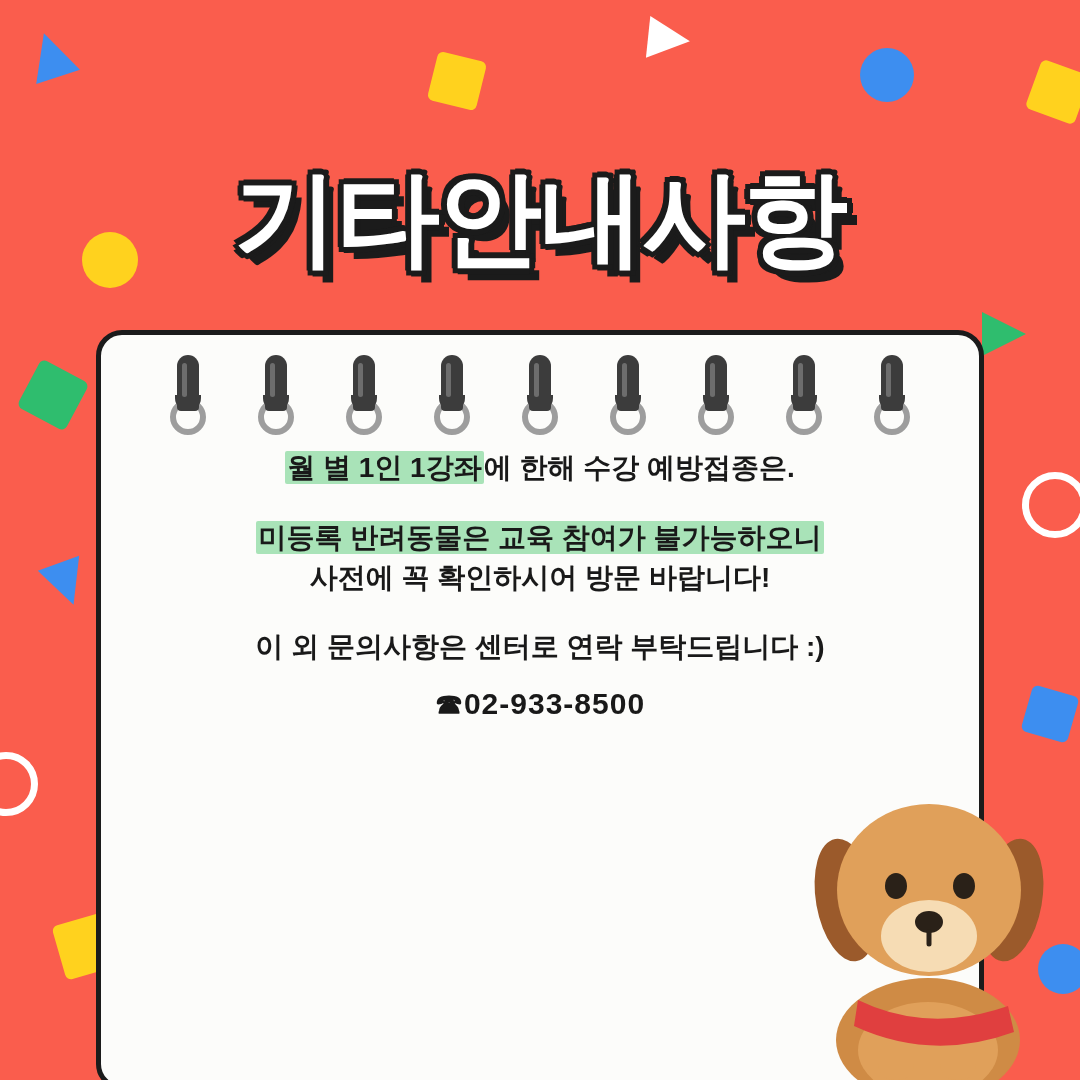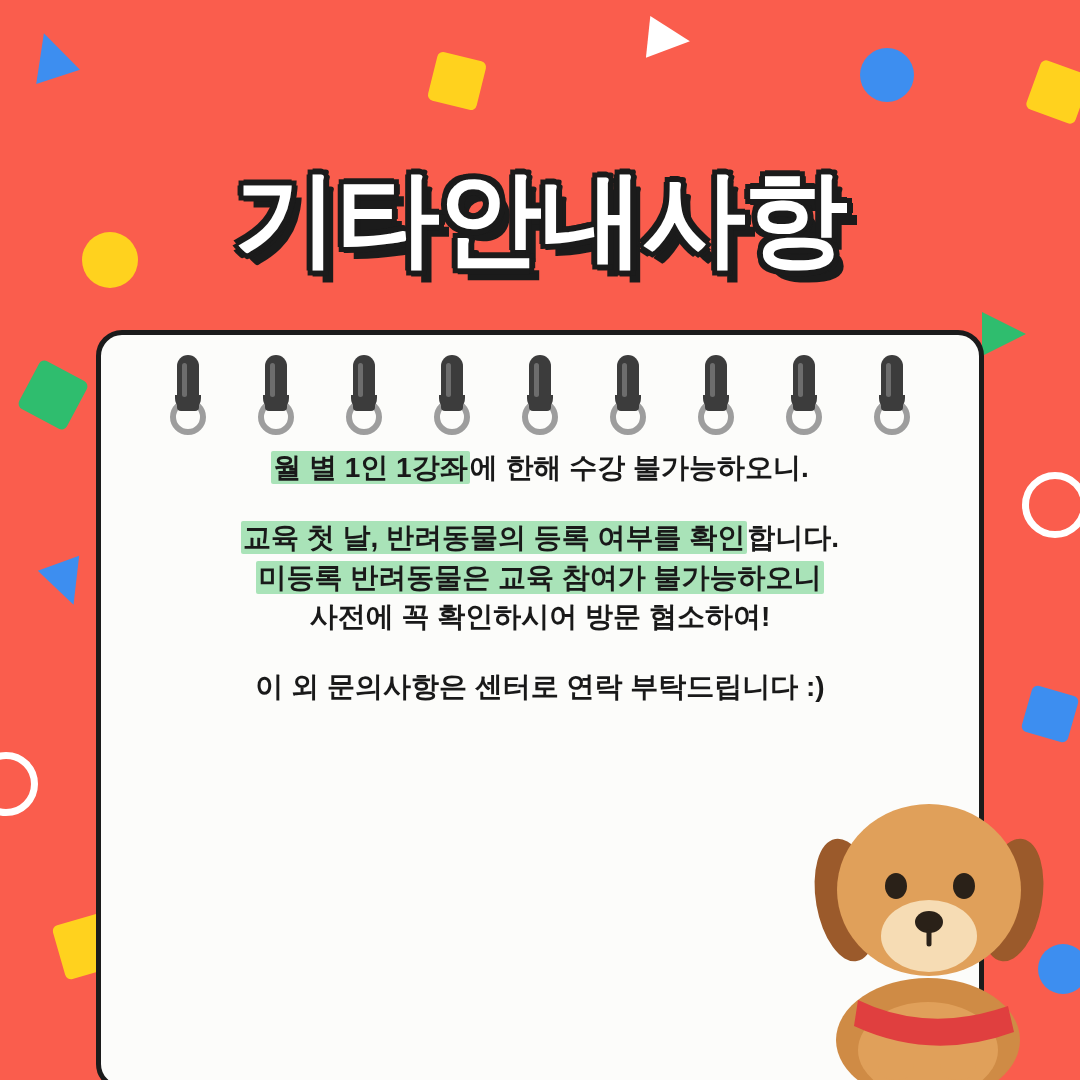--- a/index.html
+++ b/index.html
@@ -238,32 +238,32 @@
       <div class="ring-binder">
         <div class="loop"></div>
         <div class="loop-top"></div>
         <div class="bar"></div>
         <div class="shine"></div>
       </div>
     </div>
 
   <div class="content" id="notice-content">
       <p class="para">
-        <span class="line"><span class="hl">월 별 1인 1강좌</span><span>에 한해 수강 불가능하오니.</span></span>
-      </p>
-      <p class="para">
-      </p>
-      <p class="para">
-        <span class="line"><span class="hl">교육 첫 날, 반려동물의 등록 여부를 확인</span><span>합니다.</span></span>
+        <span class="line"><span class="hl">월 별 1인 1강좌</span><span>에 한해 수강 예방접종은.</span></span>
+      </p>
+      <p class="para">
+      </p>
+      <p class="para">
         <span class="line"><span class="hl">미등록 반려동물은 교육 참여가 불가능하오니</span></span>
-        <span class="line"><span>사전에 꼭 확인하시어 방문 협소하여!</span></span>
+        <span class="line"><span>사전에 꼭 확인하시어 방문 바랍니다!</span></span>
       </p>
       <p class="para">
         <span class="line"><span>이 외 문의사항은 센터로 연락 부탁드립니다 :)</span></span>
       </p>
+      <p class="para phone-line" style="margin-top: -14px;"><span class="tel-icon">☎</span><span>02-933-8500</span></p>
     </div>
 
   <div class="dog">
     <svg viewBox="0 0 270 330" width="270" height="330" xmlns="http://www.w3.org/2000/svg">
 
       <ellipse cx="128" cy="290" rx="92" ry="62" fill="#cf8b45"></ellipse>
       <ellipse cx="128" cy="300" rx="70" ry="48" fill="#e0a05a"></ellipse>
 
       <rect x="78" y="268" width="36" height="62" rx="16" fill="#e0a05a"></rect>
       <rect x="140" y="268" width="36" height="62" rx="16" fill="#e0a05a"></rect>

